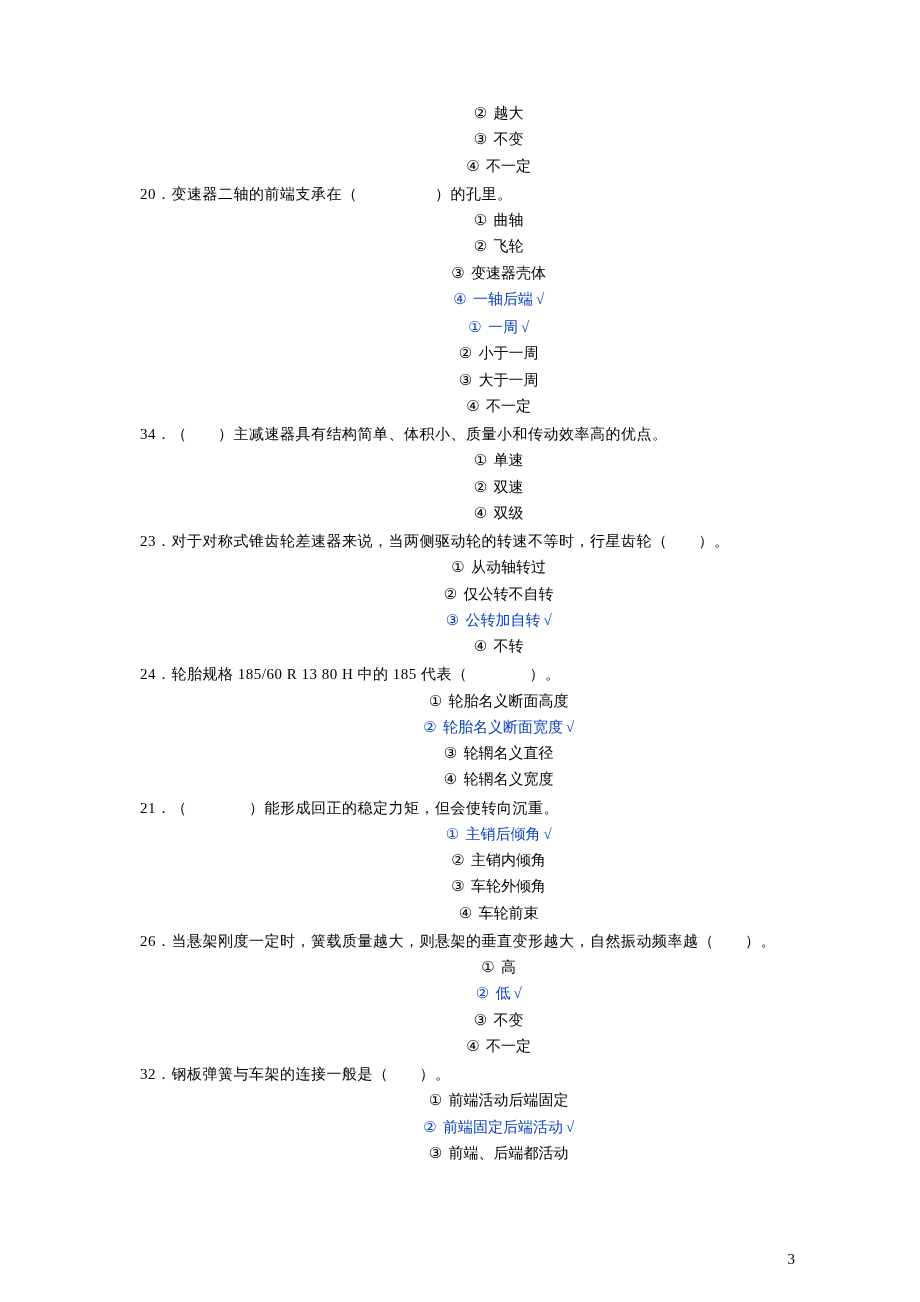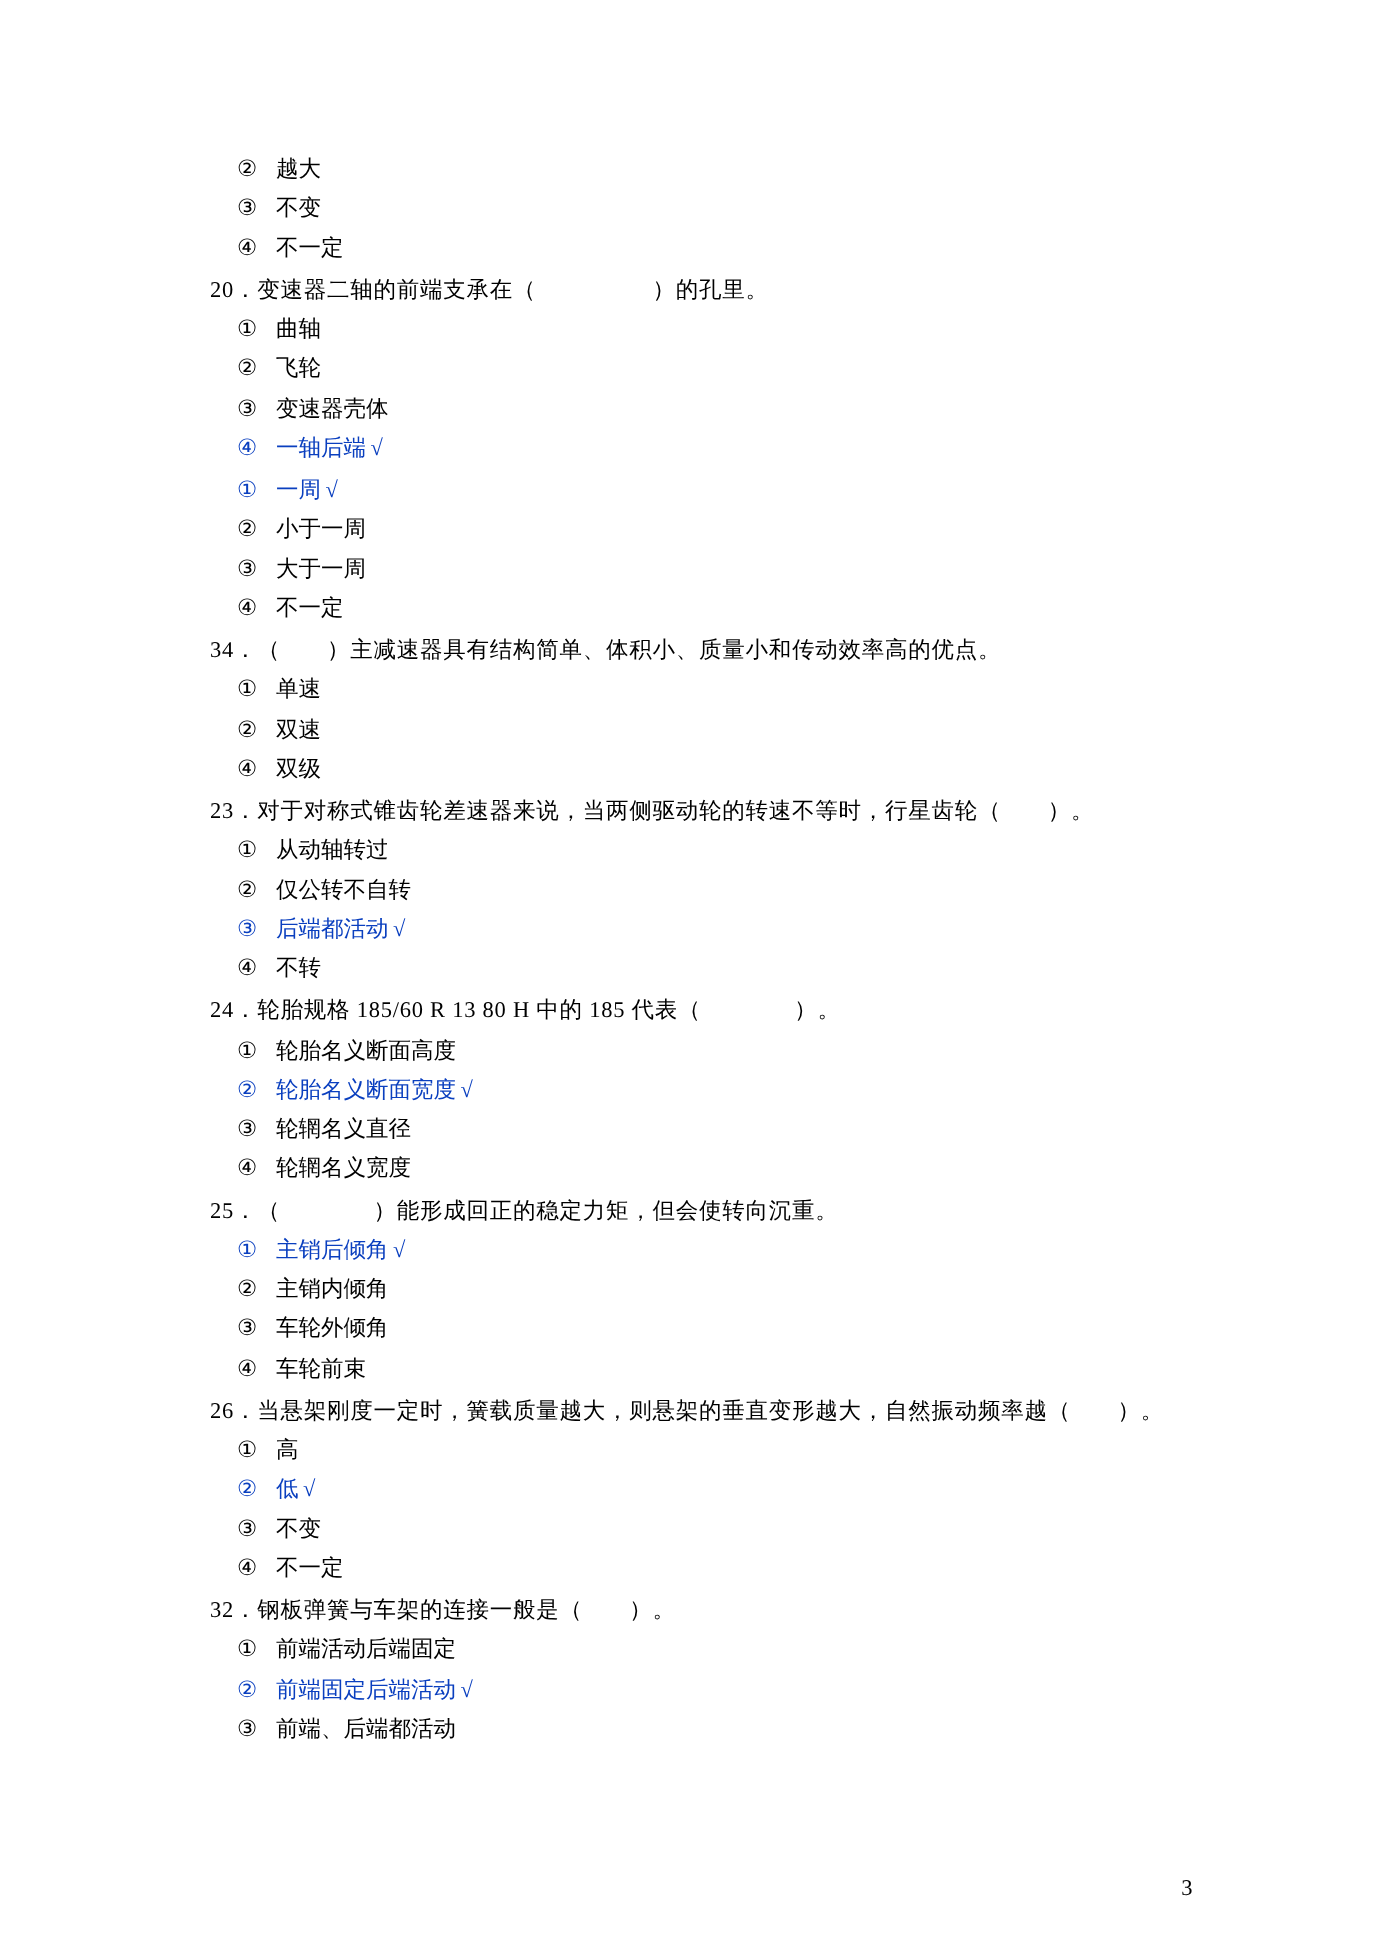--- a/index.html
+++ b/index.html
@@ -8,21 +8,21 @@
     line-height: 1.75;
     color: #000;
     background: #fff;
     margin: 0;
     padding: 100px 120px 40px 140px;
     width: 920px;
     box-sizing: border-box;
   }
   .block { margin-bottom: 2px; }
   .stem { margin-left: 0; letter-spacing: 0.5px; }
-  .opts { margin-left: 18px; }
+  .opts { margin-left: 51px; text-align: center; }
   .opt { display: block; }
   .marker { display: inline-block; width: 26px; }
   .correct { color: #0a3fbf; }
   .check { color: #0a3fbf; margin-left: 3px; }
   .pagenum {
     position: fixed;
     right: 125px;
     bottom: 30px;
     font-family: "Times New Roman", serif;
     font-size: 15px;
@@ -62,35 +62,35 @@
         <span class="opt"><span class="marker">①</span><span>单速</span></span>
         <span class="opt"><span class="marker">②</span><span>双速</span></span>
         <span class="opt"><span class="marker">④</span><span>双级</span></span>
       </div>
     </div>
     <div class="block">
       <div class="stem">23．对于对称式锥齿轮差速器来说，当两侧驱动轮的转速不等时，行星齿轮（　　）。</div>
       <div class="opts">
         <span class="opt"><span class="marker">①</span><span>从动轴转过</span></span>
         <span class="opt"><span class="marker">②</span><span>仅公转不自转</span></span>
-        <span class="opt"><span class="marker correct">③</span><span class="correct">后端都活动</span><span class="check">√</span></span>
+        <span class="opt"><span class="marker correct">③</span><span class="correct">公转加自转</span><span class="check">√</span></span>
         <span class="opt"><span class="marker">④</span><span>不转</span></span>
       </div>
     </div>
     <div class="block">
       <div class="stem">24．轮胎规格 185/60 R 13 80 H 中的 185 代表（　　　　）。</div>
       <div class="opts">
         <span class="opt"><span class="marker">①</span><span>轮胎名义断面高度</span></span>
         <span class="opt"><span class="marker correct">②</span><span class="correct">轮胎名义断面宽度</span><span class="check">√</span></span>
         <span class="opt"><span class="marker">③</span><span>轮辋名义直径</span></span>
         <span class="opt"><span class="marker">④</span><span>轮辋名义宽度</span></span>
       </div>
     </div>
     <div class="block">
-      <div class="stem">25．（　　　　）能形成回正的稳定力矩，但会使转向沉重。</div>
+      <div class="stem">21．（　　　　）能形成回正的稳定力矩，但会使转向沉重。</div>
       <div class="opts">
         <span class="opt"><span class="marker correct">①</span><span class="correct">主销后倾角</span><span class="check">√</span></span>
         <span class="opt"><span class="marker">②</span><span>主销内倾角</span></span>
         <span class="opt"><span class="marker">③</span><span>车轮外倾角</span></span>
         <span class="opt"><span class="marker">④</span><span>车轮前束</span></span>
       </div>
     </div>
     <div class="block">
       <div class="stem">26．当悬架刚度一定时，簧载质量越大，则悬架的垂直变形越大，自然振动频率越（　　）。</div>
       <div class="opts">

